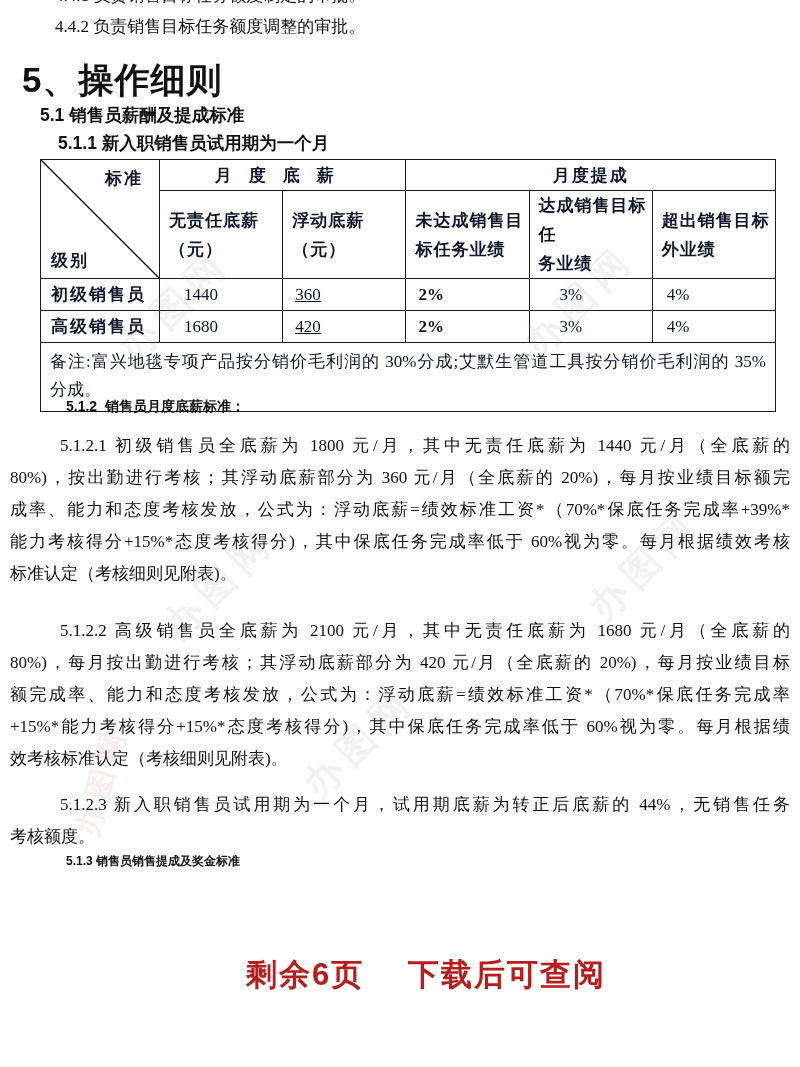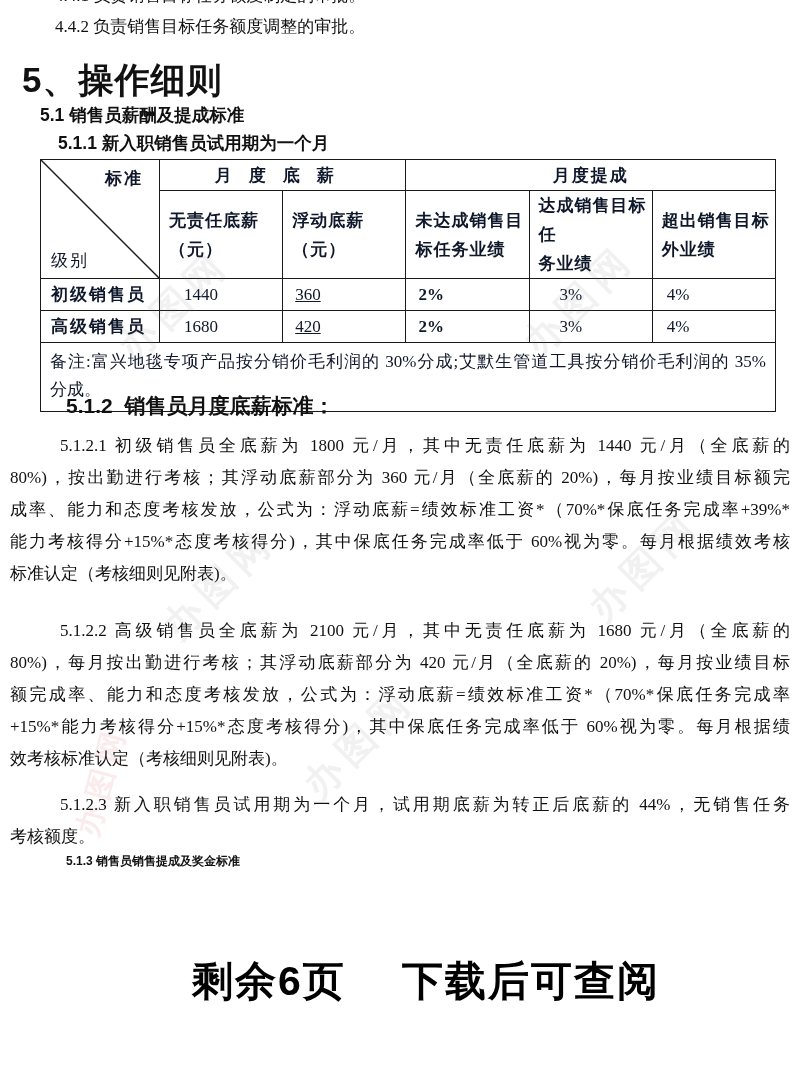--- a/index.html
+++ b/index.html
@@ -12,40 +12,40 @@
   .serif{font-family:"Liberation Serif","DejaVu Serif",serif;}
   .hei{font-family:"Liberation Sans","DejaVu Sans",sans-serif;font-weight:bold;}
 
   
   .clipped-top{left:55px;top:-14px;font-size:17px;line-height:20px;white-space:nowrap;}
   .line-442{left:55px;top:15px;font-size:17px;line-height:24px;white-space:nowrap;}
 
   .h5{left:22px;top:62px;font-size:35px;line-height:36px;letter-spacing:1px;}
   .h51{left:40px;top:102px;font-size:17.5px;line-height:26px;}
   .h511{left:58px;top:130px;font-size:17.5px;line-height:26px;}
-  .h512{left:66px;top:393px;font-size:21px;line-height:26px;white-space:pre;}
+  .h512{left:66px;top:393px;font-size:14px;line-height:26px;white-space:pre;}
   .h513{left:66px;top:848px;font-size:12px;line-height:26px;}
 
   
   .tbl{left:40px;top:159px;width:736px;border-collapse:collapse;table-layout:fixed;}
   .tbl td{border:1.6px solid #1a1a1a;padding:0;vertical-align:middle;
           font-size:17px;color:#0f172a;overflow:hidden;}
   .tbl .c1{width:118px}.tbl .c2{width:105px}.tbl .c3{width:104px}
   .tbl .c4{width:131px}.tbl .c5{width:145px}.tbl .c6{width:132px}
   .rowA{height:31px;}
   .rowB{height:64px;}
   .rowD{height:32px;}
   .rowD2{height:32px;}
   .group-hd{text-align:center;font-weight:bold;}
   .ls-wide{letter-spacing:17px;padding-left:17px;}
   .ls-mid{letter-spacing:2px;}
   .corner{position:relative;}
   .corner svg{position:absolute;left:0;top:0;width:100%;height:100%;}
   .corner .tr{position:absolute;right:16px;top:7px;font-weight:bold;letter-spacing:2px;}
-  .corner .bl{position:absolute;left:10px;bottom:6px;font-weight:normal;letter-spacing:2px;}
+  .corner .bl{position:absolute;left:10px;bottom:6px;font-weight:bold;letter-spacing:2px;}
   .subhd{vertical-align:middle;}
   .subhd .l1,.subhd .l2{display:block;line-height:29px;padding-left:9px;letter-spacing:1px;font-weight:bold;}
   .lvl{font-family:"Liberation Sans","DejaVu Sans",sans-serif;font-weight:bold;
        padding-left:10px !important;letter-spacing:2px;}
   .num{padding-left:24px !important;font-size:17.5px;}
   .num3{padding-left:12px !important;font-size:17.5px;text-decoration:underline;}
   .pctB{padding-left:12px !important;font-weight:bold;}
   .pct5{padding-left:30px !important;}
   .pct6{padding-left:14px !important;}
   .remark{padding:5px 9px 7px 9px !important;line-height:28px;vertical-align:top;}
@@ -55,21 +55,21 @@
   
   .para{left:10px;width:780px;font-size:17px;}
   .p1{top:430px;}.p2{top:615px;}.p3{top:789px;}
   .pl{height:32px;line-height:32px;white-space:nowrap;}
   .just{text-align:justify;text-align-last:justify;white-space:normal;}
   .ind{padding-left:50px;}
   .lastl{text-align:left;}
 
   
   .footer{left:0;top:954px;width:100%;text-align:center;padding-left:52px;box-sizing:border-box;
-          font-size:41px;letter-spacing:2px;color:#000000;
+          font-size:31px;letter-spacing:2px;color:#b91c1c;
           font-family:"Liberation Sans","DejaVu Sans",sans-serif;font-weight:bold;white-space:pre;}
 
   
   .wm{position:absolute;font-size:38px;letter-spacing:8px;color:rgba(120,120,120,0.10);
       transform:rotate(-45deg);transform-origin:center;white-space:nowrap;
       font-family:"Liberation Sans","DejaVu Sans",sans-serif;font-weight:bold;}
   .wm1{left:105px;top:280px;}
   .wm2{left:510px;top:275px;}
   .wm3{left:150px;top:558px;}
   .wm4{left:290px;top:717px;}

